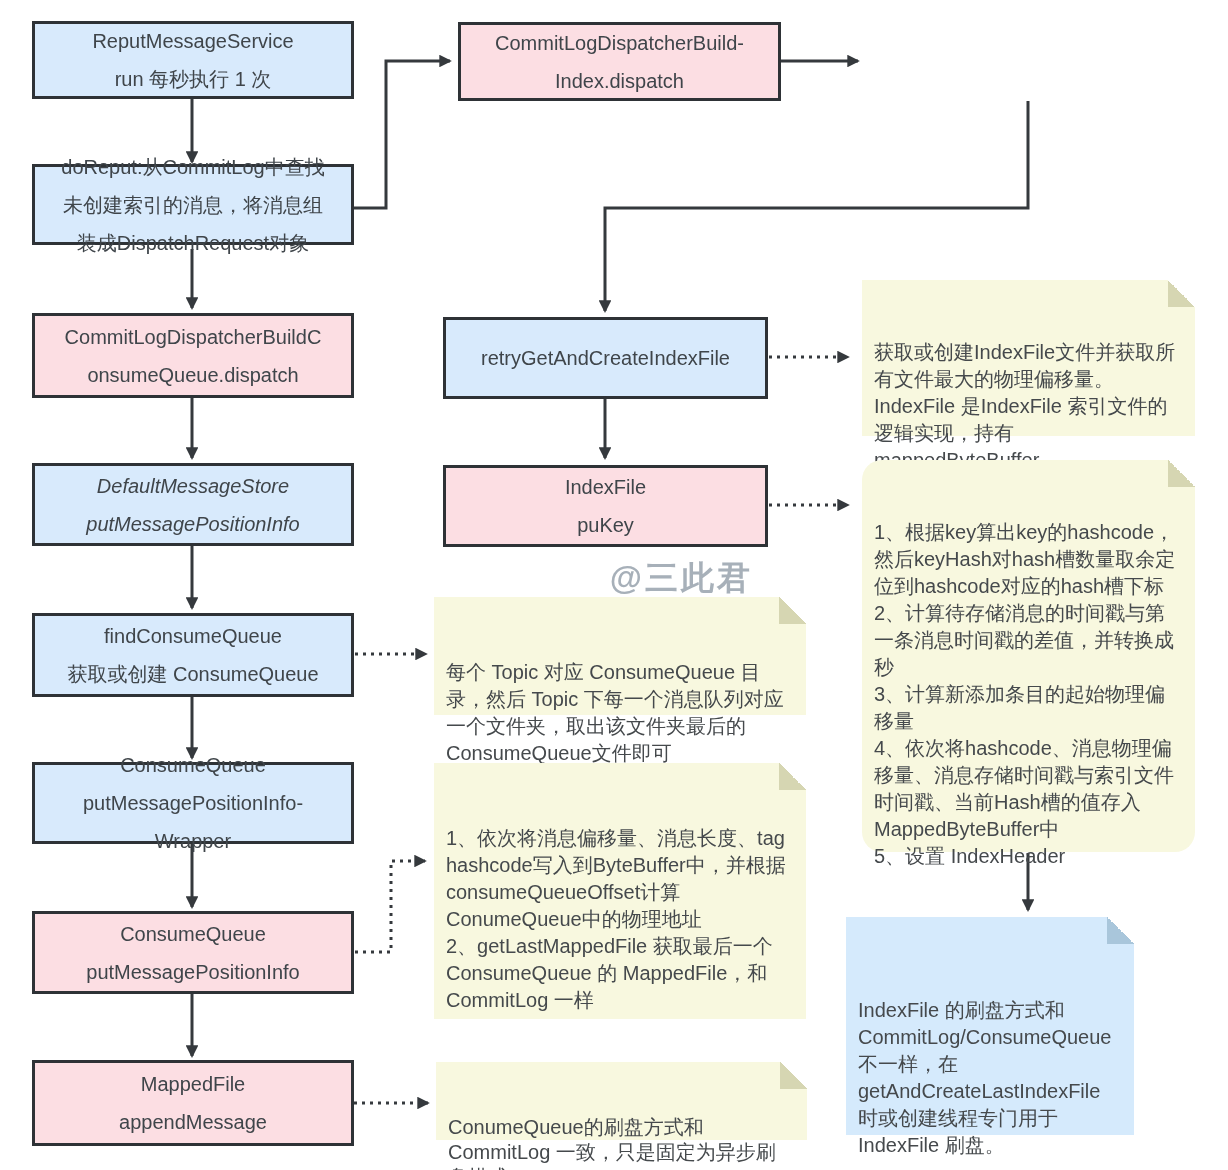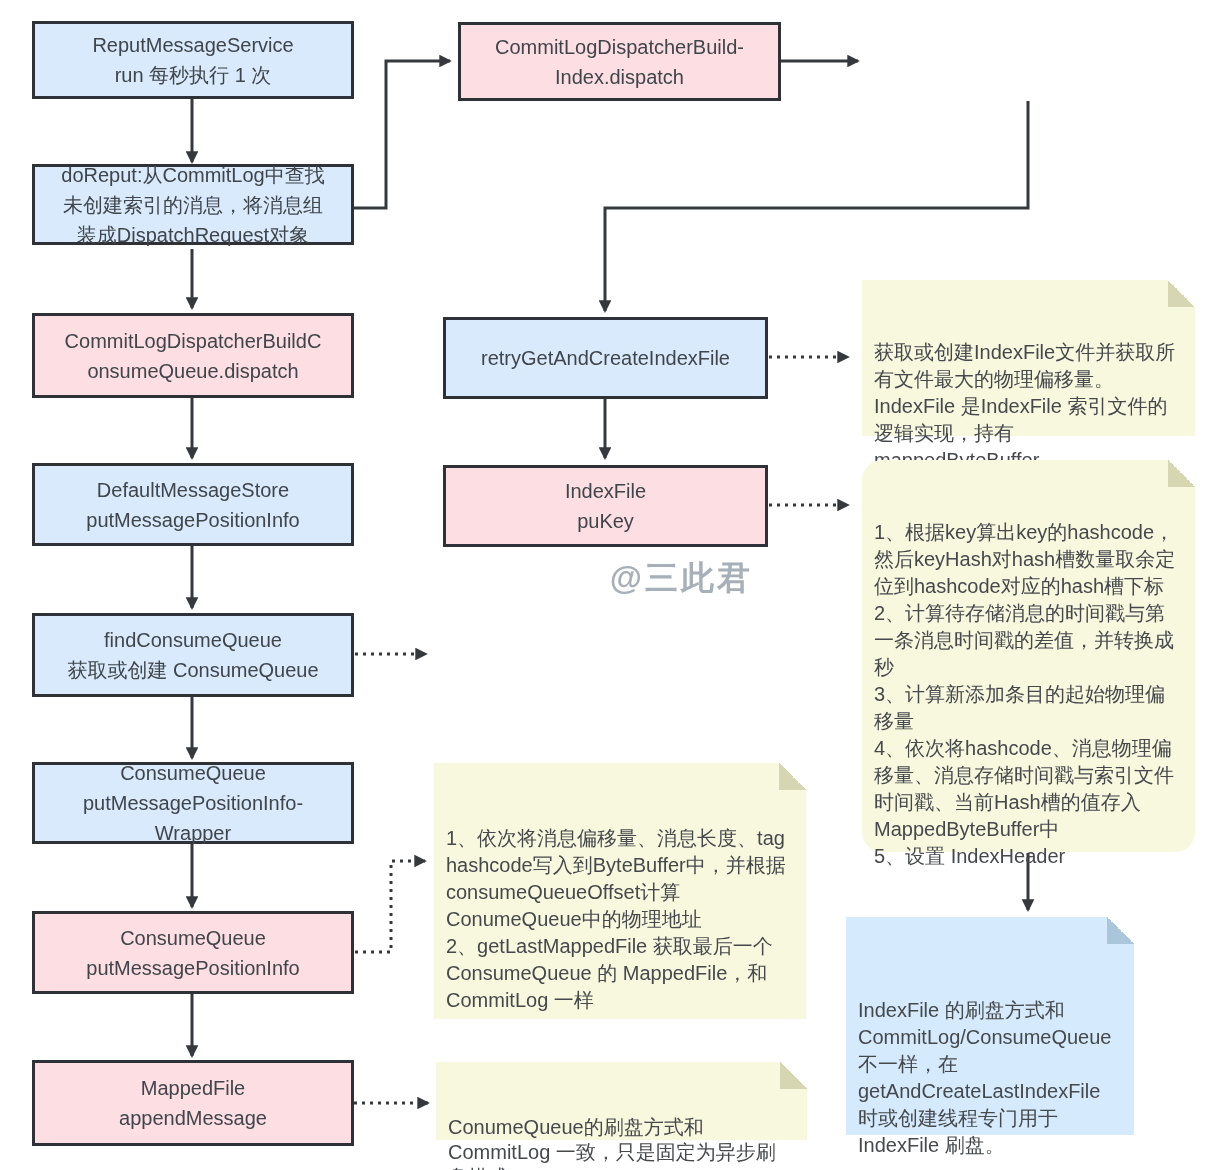--- a/index.html
+++ b/index.html
@@ -11,21 +11,21 @@
   html,body{margin:0;padding:0;background:#ffffff;}
   body{font-family:"Liberation Sans","DejaVu Sans",sans-serif;color:var(--text);}
   .canvas{position:relative;width:1228px;height:1170px;background:#ffffff;overflow:hidden;}
   .connector-layer{position:absolute;left:0;top:0;z-index:1;}
   .connector-layer path{fill:none;stroke:var(--line);stroke-width:3;}
   .connector-layer path.dotted{stroke-dasharray:3 5;}
   .connector-layer marker path{fill:var(--line);stroke:none;}
   .node{
     position:absolute;z-index:2;border:3px solid #2e3236;box-sizing:border-box;
     display:flex;align-items:center;justify-content:center;text-align:center;
-    font-size:20px;line-height:30px;white-space:pre-line;color:var(--text);
+    font-size:20px;line-height:38px;white-space:pre-line;color:var(--text);
   }
   .node.blue{background:var(--box-blue);}
   .node.pink{background:var(--box-pink);}
   .note{
     position:absolute;z-index:2;box-sizing:border-box;padding:8px 12px;
     font-size:20px;line-height:27px;white-space:pre-line;color:#45494c;
   }
   .note.yellow{background:var(--note-yellow);}
   .note.blue{background:var(--note-blue);}
   .note .fold{position:absolute;top:0;right:0;width:27px;height:27px;}
@@ -76,21 +76,21 @@
   </div>
   <div class="node blue" style="left:32px;top:164px;width:322px;height:81px;">
     <span>doReput:从CommitLog中查找
 未创建索引的消息，将消息组
 装成DispatchRequest对象</span>
   </div>
   <div class="node pink" style="left:32px;top:313px;width:322px;height:85px;">
     <span>CommitLogDispatcherBuildC
 onsumeQueue.dispatch</span>
   </div>
-  <div class="node blue" style="left:32px;top:463px;width:322px;height:83px;">
+  <div class="node blue" style="left:32px;top:463px;width:322px;height:83px;font-style:italic;">
     <span>DefaultMessageStore
 putMessagePositionInfo</span>
   </div>
   <div class="node blue" style="left:32px;top:613px;width:322px;height:84px;">
     <span>findConsumeQueue
 获取或创建 ConsumeQueue</span>
   </div>
   <div class="node blue" style="left:32px;top:762px;width:322px;height:82px;">
     <span>ConsumeQueue
 putMessagePositionInfo-
@@ -122,20 +122,24 @@
     <span>获取或创建IndexFile文件并获取所有文件最大的物理偏移量。IndexFile 是IndexFile 索引文件的逻辑实现，持有 mappedByteBuffer</span>
   </div>
   <div class="note yellow tight" style="left:862px;top:460px;width:333px;height:392px;border-radius:20px;">
     <span class="fold"></span>
     <span>1、根据key算出key的hashcode，然后keyHash对hash槽数量取余定位到hashcode对应的hash槽下标
 2、计算待存储消息的时间戳与第一条消息时间戳的差值，并转换成秒
 3、计算新添加条目的起始物理偏移量
 4、依次将hashcode、消息物理偏移量、消息存储时间戳与索引文件时间戳、当前Hash槽的值存入MappedByteBuffer中
 5、设置 IndexHeader</span>
   </div>
+  <div class="note yellow" style="left:434px;top:597px;width:372px;height:118px;">
+    <span class="fold"></span>
+    <span>每个 Topic 对应 ConsumeQueue 目录，然后 Topic 下每一个消息队列对应一个文件夹，取出该文件夹最后的ConsumeQueue文件即可</span>
+  </div>
   <div class="note yellow" style="left:434px;top:763px;width:372px;height:256px;">
     <span class="fold"></span>
     <span>1、依次将消息偏移量、消息长度、tag hashcode写入到ByteBuffer中，并根据consumeQueueOffset计算ConumeQueue中的物理地址
 2、getLastMappedFile 获取最后一个ConsumeQueue 的 MappedFile，和CommitLog 一样</span>
   </div>
   <div class="note yellow compact" style="left:436px;top:1062px;width:371px;height:78px;">
     <span class="fold"></span>
     <span>ConumeQueue的刷盘方式和CommitLog 一致，只是固定为异步刷盘模式。</span>
   </div>
   <div class="note blue" style="left:846px;top:917px;width:288px;height:218px;padding-top:26px;">

